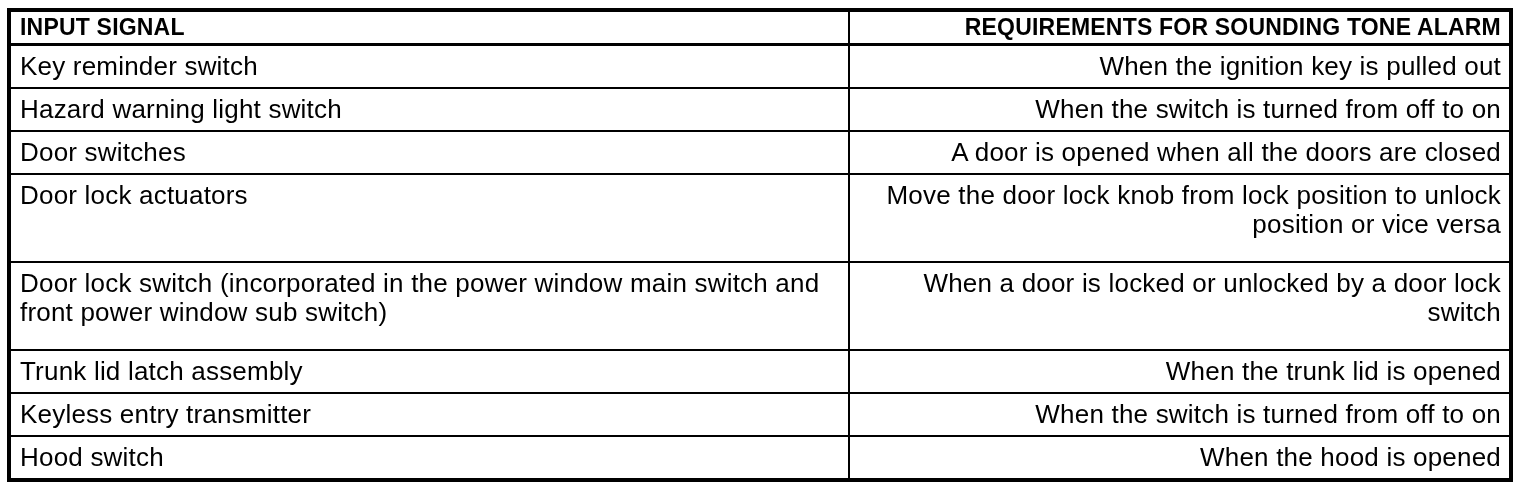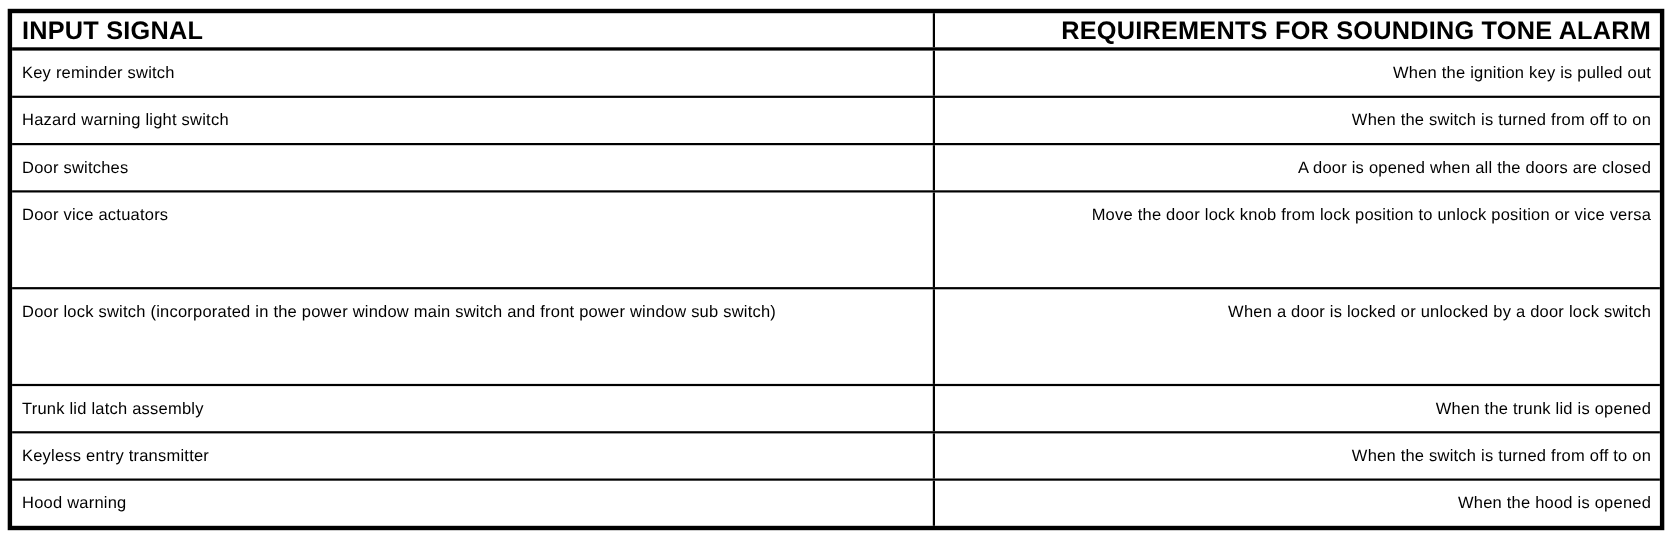--- a/index.html
+++ b/index.html
@@ -37,21 +37,21 @@
   }
   .t-row:last-child {
     border-bottom: none;
   }
   .t-row.grow {
     flex: 1 0 auto;
   }
   .cell {
     box-sizing: border-box;
     padding: 6px 8px 6px 9px;
-    font-size: 15px;
+    font-size: 26px;
     line-height: 29px;
     letter-spacing: 0.2px;
   }
   .cell.left {
     width: 56%;
     border-right: 2px solid #000000;
   }
   .cell.right {
     width: 44%;
     text-align: right;
@@ -84,39 +84,39 @@
       <div class="cell left">Hazard warning light switch</div>
       <div class="cell right">When the switch is turned from off to on</div>
     </div>
 
     <div class="t-row">
       <div class="cell left">Door switches</div>
       <div class="cell right">A door is opened when all the doors are closed</div>
     </div>
 
     <div class="t-row grow">
-      <div class="cell left">Door vice actuators</div>
+      <div class="cell left">Door lock actuators</div>
       <div class="cell right">Move the door lock knob from lock position to unlock position or vice versa</div>
     </div>
 
     <div class="t-row grow">
       <div class="cell left">Door lock switch (incorporated in the power window main switch and front power window sub switch)</div>
       <div class="cell right">When a door is locked or unlocked by a door lock switch</div>
     </div>
 
     <div class="t-row">
       <div class="cell left">Trunk lid latch assembly</div>
       <div class="cell right">When the trunk lid is opened</div>
     </div>
 
     <div class="t-row">
       <div class="cell left">Keyless entry transmitter</div>
       <div class="cell right">When the switch is turned from off to on</div>
     </div>
 
 
     <div class="t-row">
-      <div class="cell left">Hood warning</div>
+      <div class="cell left">Hood switch</div>
       <div class="cell right">When the hood is opened</div>
     </div>
 
   </div>
 </div>
 
 </body></html>

